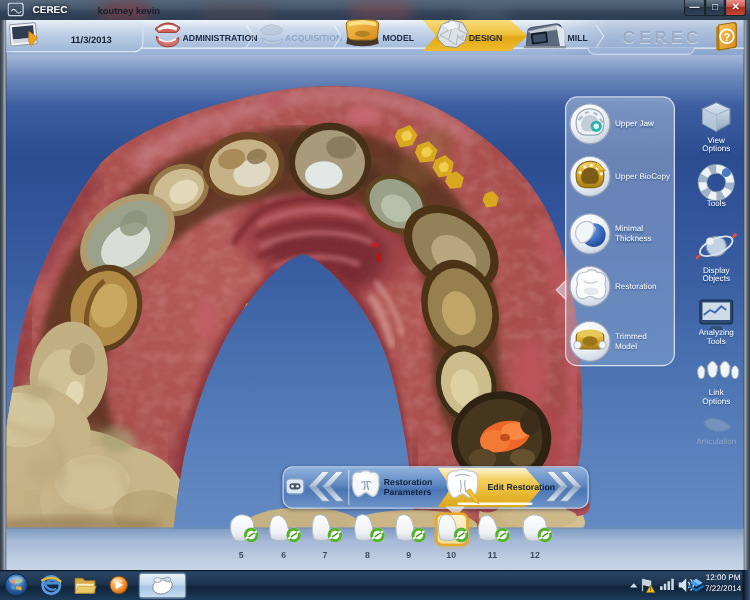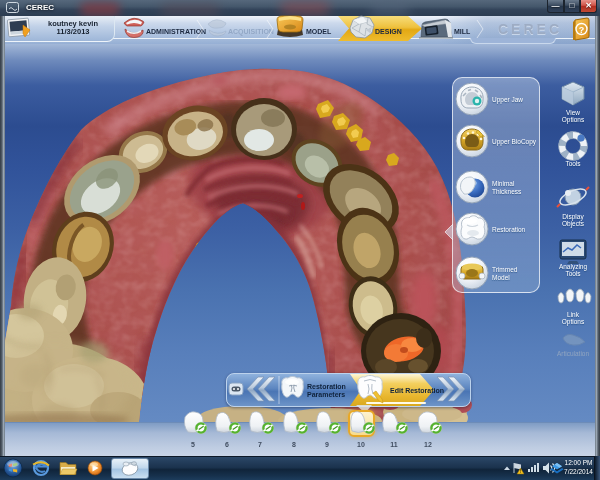--- a/index.html
+++ b/index.html
@@ -34,21 +34,21 @@
 }
 #header-dark { left:440px; top:16px; width:155px; height:28px;
   background:linear-gradient(90deg,rgba(110,140,185,0) 0%,rgba(110,140,185,.28) 30%,rgba(110,140,185,.3) 100%);
 }
 #header-line { left:5px; top:38px; width:590px; height:1px; background:#f4f8fc; opacity:.9; }
 #patient-tab { left:5px; top:16px; width:110px; height:26px;
   background:linear-gradient(180deg,#e8eef6 0%,#c2d2e8 40%,#9db6d8 100%);
   border-bottom:1px solid #eef4fa; border-right:1px solid #dde8f2; border-radius:0 0 8px 0;
 }
 .ptext { width:110px; text-align:center; color:#16202e; font-weight:bold; font-size:7.5px; left:18px;}
-#pname { top:19px; }
+#pname { top:4px;text-align:right; }
 #pdate { top:27px; }
 .tabtext { color:#1c2940; font-size:7px; font-weight:bold; }
 .tabtext.dim { color:#93a8c6; }
 
 
 #design-chev { left:338px; top:16px; width:84px; height:25px;
   background:linear-gradient(180deg,#f7dd7a 0%,#eec13e 45%,#e3a814 55%,#eebc2e 100%);
   clip-path:polygon(0 0, 70px 0, 84px 12.5px, 70px 25px, 0 25px, 11px 12.5px);
 }
 

